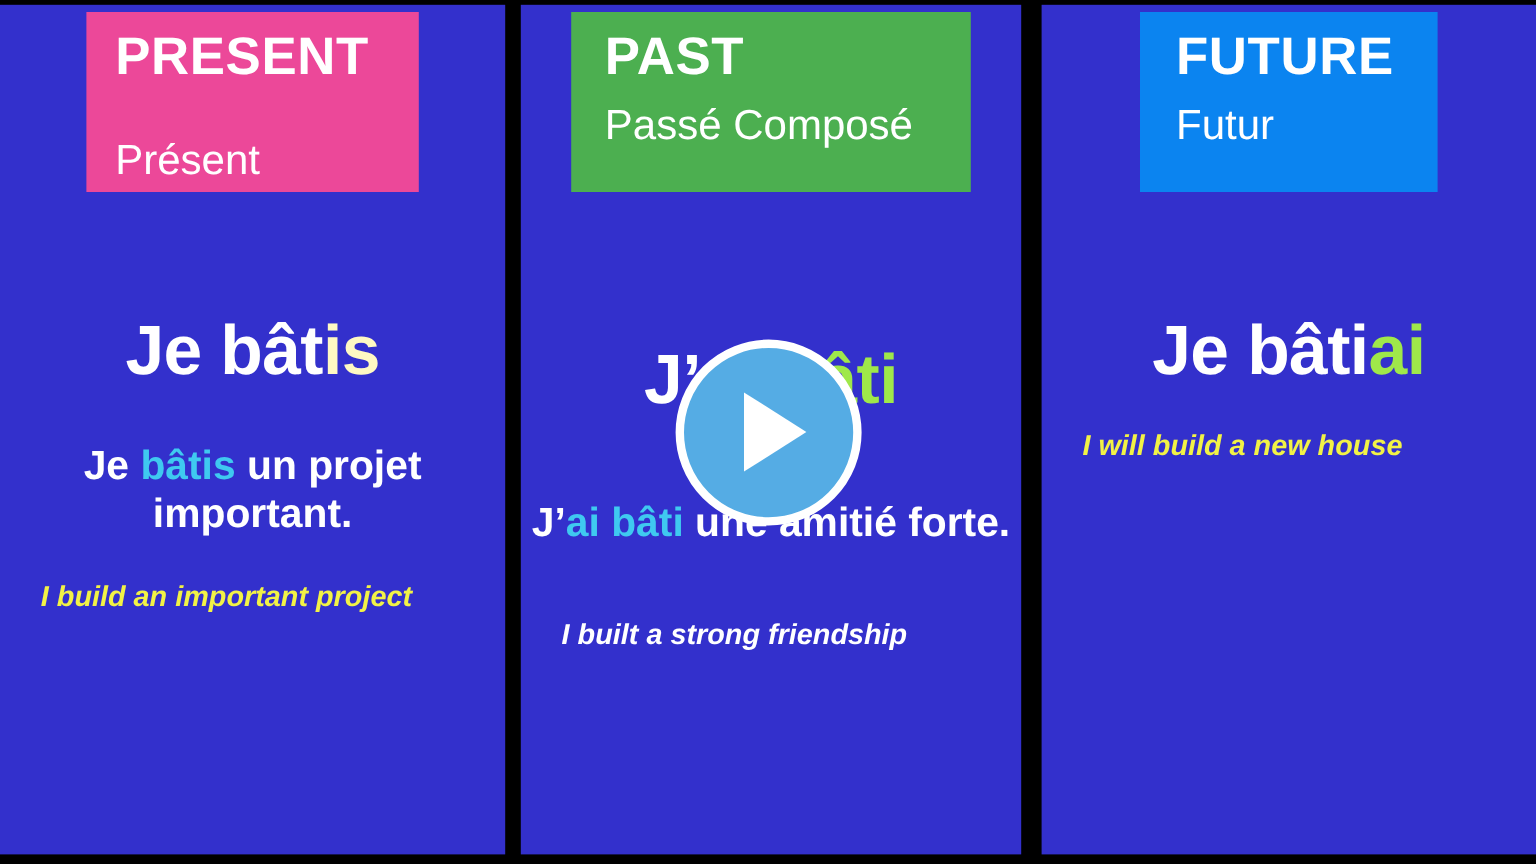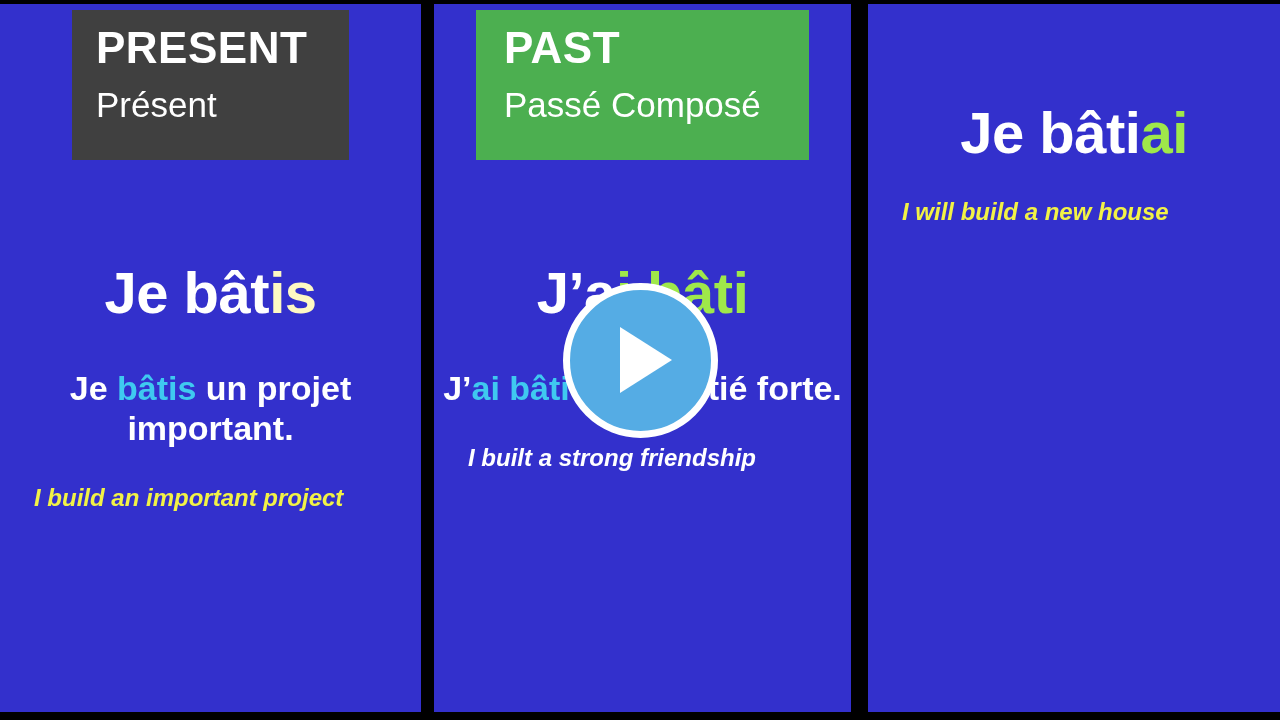--- a/index.html
+++ b/index.html
@@ -27,21 +27,21 @@
     position: absolute;
     top: 0;
     height: 720px;
     background: #3330CC;
     display: flex;
     flex-direction: column;
     align-items: center;
     box-sizing: border-box;
   }
   .panel.p0 { left: 0px;   width: 421px; }
-  .panel.p1 { left: 434px; width: 417px; }
+  .panel.p1 { left: 434px; width: 417px; gap: 24px; }
   .panel.p2 { left: 868px; width: 412px; }
 
   
   .strip {
     position: absolute;
     left: 0;
     width: 1280px;
     background: #000;
     z-index: 40;
   }
@@ -149,21 +149,21 @@
   }
 </style>
 </head>
 <body>
 
 <div id="stage">
 
   <div class="strip top"></div>
 
   <div class="panel p0" style="background: rgb(51, 48, 204);">
-    <div class="badge" style="background: #404040;">
+    <div class="badge" style="background: #ec4899; gap: 29px;">
       <div class="badge-title">PRESENT</div>
       <div class="badge-sub">Présent</div>
     </div>
 
     <div class="conj">
       <span>Je bât</span><span class="hl-green" style="color: #fef9c3;">is</span>
     </div>
 
     <div class="sentence">
       <span>Je </span><span class="hl-cyan" style="color: rgb(63, 201, 240);">bâtis</span><span> un projet important.</span>
@@ -183,20 +183,24 @@
     </div>
 
     <div class="sentence">
       <span>J’</span><span class="hl-cyan" style="color: rgb(63, 201, 240);">ai bâti</span><span> une amitié forte.</span>
     </div>
 
     <div class="translation" style="color: #ffffff;">I built a strong friendship</div>
   </div>
 
   <div class="panel p2" style="background: rgb(51, 48, 204);">
+    <div class="badge" style="background: rgb(11, 132, 240);">
+      <div class="badge-title">FUTURE</div>
+      <div class="badge-sub">Futur</div>
+    </div>
 
     <div class="conj">
       <span>Je bâti</span><span class="hl-green" style="color: rgb(159, 232, 74);">ai</span>
     </div>
 
 
     <div class="translation" style="color: rgb(242, 242, 70);">I will build a new house</div>
   </div>
 
   <div id="play-overlay">

